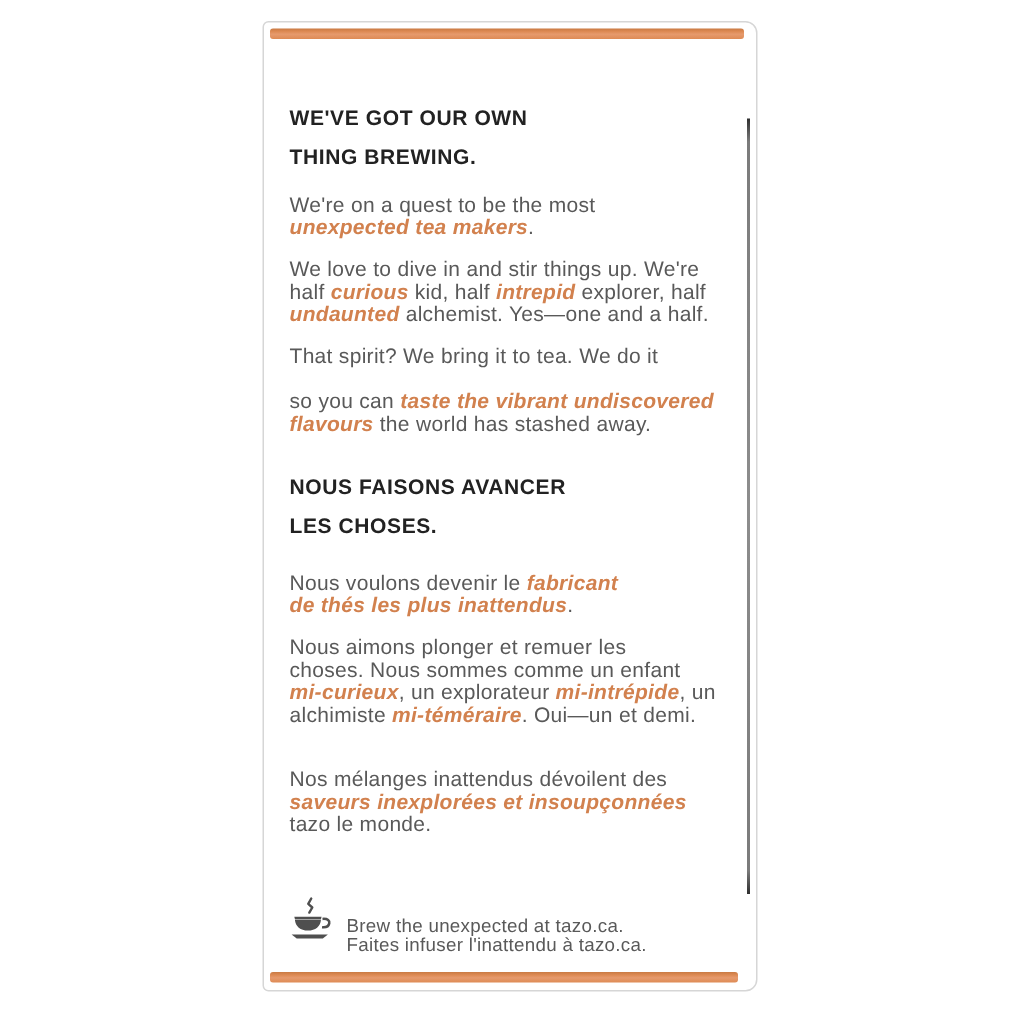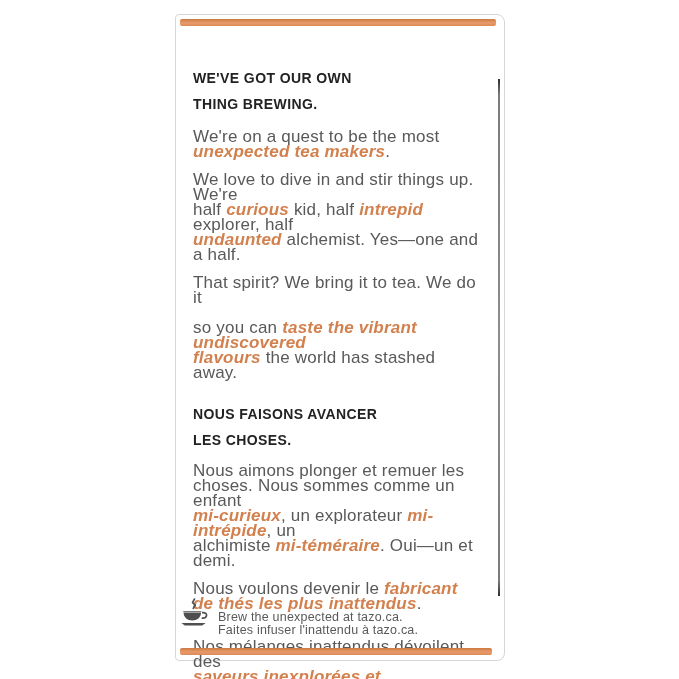--- a/index.html
+++ b/index.html
@@ -32,28 +32,28 @@
   .fold-line{
     position:absolute;right:4px;top:64px;width:2px;height:517px;
     background:linear-gradient(to bottom,#2e2e2e 0%,#7b7b7b 3%,#8d8d8d 50%,#7b7b7b 97%,#2e2e2e 100%);
   }
   .content{padding:50px 20px 0 17px;}
   h1,h2{
     font-size:14px;line-height:26px;letter-spacing:.4px;font-weight:bold;
     color:var(--heading);
   }
   h1{margin:0 0 12px;}
-  h2{margin:21px 0 10px;}
+  h2{margin:21px 0 18px;}
   p{
-    font-size:17px;line-height:15px;letter-spacing:.2px;color:var(--body);
+    font-size:14px;line-height:15px;letter-spacing:.2px;color:var(--body);
     margin:0 0 13px;
   }
   p .hl{color:var(--accent);font-weight:bold;font-style:italic;}
   .footer{
-    position:absolute;left:4px;bottom:21px;height:42px;width:290px;
+    position:absolute;left:17px;bottom:21px;height:42px;width:290px;
   }
   .cup-icon{position:absolute;left:0;top:0;width:32px;height:40px;}
   .footer-text{
     position:absolute;left:38px;bottom:2px;
     font-size:12.5px;line-height:13px;letter-spacing:.2px;color:var(--body);
   }
 </style>
 </head>
 <body>
 
@@ -61,22 +61,22 @@
   <div class="accent-bar top"></div>
   <div class="fold-line"></div>
 
   <div class="content">
     <h1>WE'VE GOT OUR OWN<br>THING BREWING.</h1>
     <p><span>We're on a quest to be the most</span><br><span class="hl">unexpected tea makers</span><span>.</span></p>
     <p><span>We love to dive in and stir things up. We're</span><br><span>half </span><span class="hl">curious</span><span> kid, half </span><span class="hl">intrepid</span><span> explorer, half</span><br><span class="hl">undaunted</span><span> alchemist. Yes—one and a half.</span></p>
     <p><span>That spirit? We bring it to tea. We do it</span><br><br><span>so you can </span><span class="hl">taste the vibrant undiscovered</span><br><span class="hl">flavours</span><span> the world has stashed away.</span></p>
 
     <h2>NOUS FAISONS AVANCER<br>LES CHOSES.</h2>
+    <p><span>Nous voulons devenir le </span><span class="hl">fabricant</span><br><span class="hl">de thés les plus inattendus</span><span>.</span></p>
     <p><span>Nous aimons plonger et remuer les</span><br><span>choses. Nous sommes comme un enfant</span><br><span class="hl">mi-curieux</span><span>, un explorateur </span><span class="hl">mi-intrépide</span><span>, un</span><br><span>alchimiste </span><span class="hl">mi-téméraire</span><span>. Oui—un et demi.</span></p>
-    <p><span>Nous voulons devenir le </span><span class="hl">fabricant</span><br><span class="hl">de thés les plus inattendus</span><span>.</span></p>
     <p><br><span>Nos mélanges inattendus dévoilent des</span><br><span class="hl">saveurs inexplorées et insoupçonnées</span><br><span>tazo le monde.</span></p>
   </div>
 
   <div class="footer">
     <span class="cup-icon">
       <svg width="32" height="40" viewBox="0 0 32 40" xmlns="http://www.w3.org/2000/svg">
         <path d="M14.5 2 l-2 3.6 2.7 2.4 -2 3.4" stroke="#4f4f4f" stroke-width="1.6" fill="none" stroke-linecap="round" stroke-linejoin="round"></path>
         <path d="M3.2 14.2 h18.2 l-0.4 1.4 h-17.4 z" fill="#4f4f4f"></path>
         <path d="M3.6 16 h17.4 c-0.3 4.6 -3.7 7.4 -8.7 7.4 c-5 0 -8.4 -2.8 -8.7 -7.4 z" fill="#4f4f4f"></path>
         <path d="M22 15.6 c3.6 -0.3 4.9 1.3 4.5 3 c-0.4 1.8 -2.3 2.8 -4.8 2.5" stroke="#4f4f4f" stroke-width="1.7" fill="none"></path>

